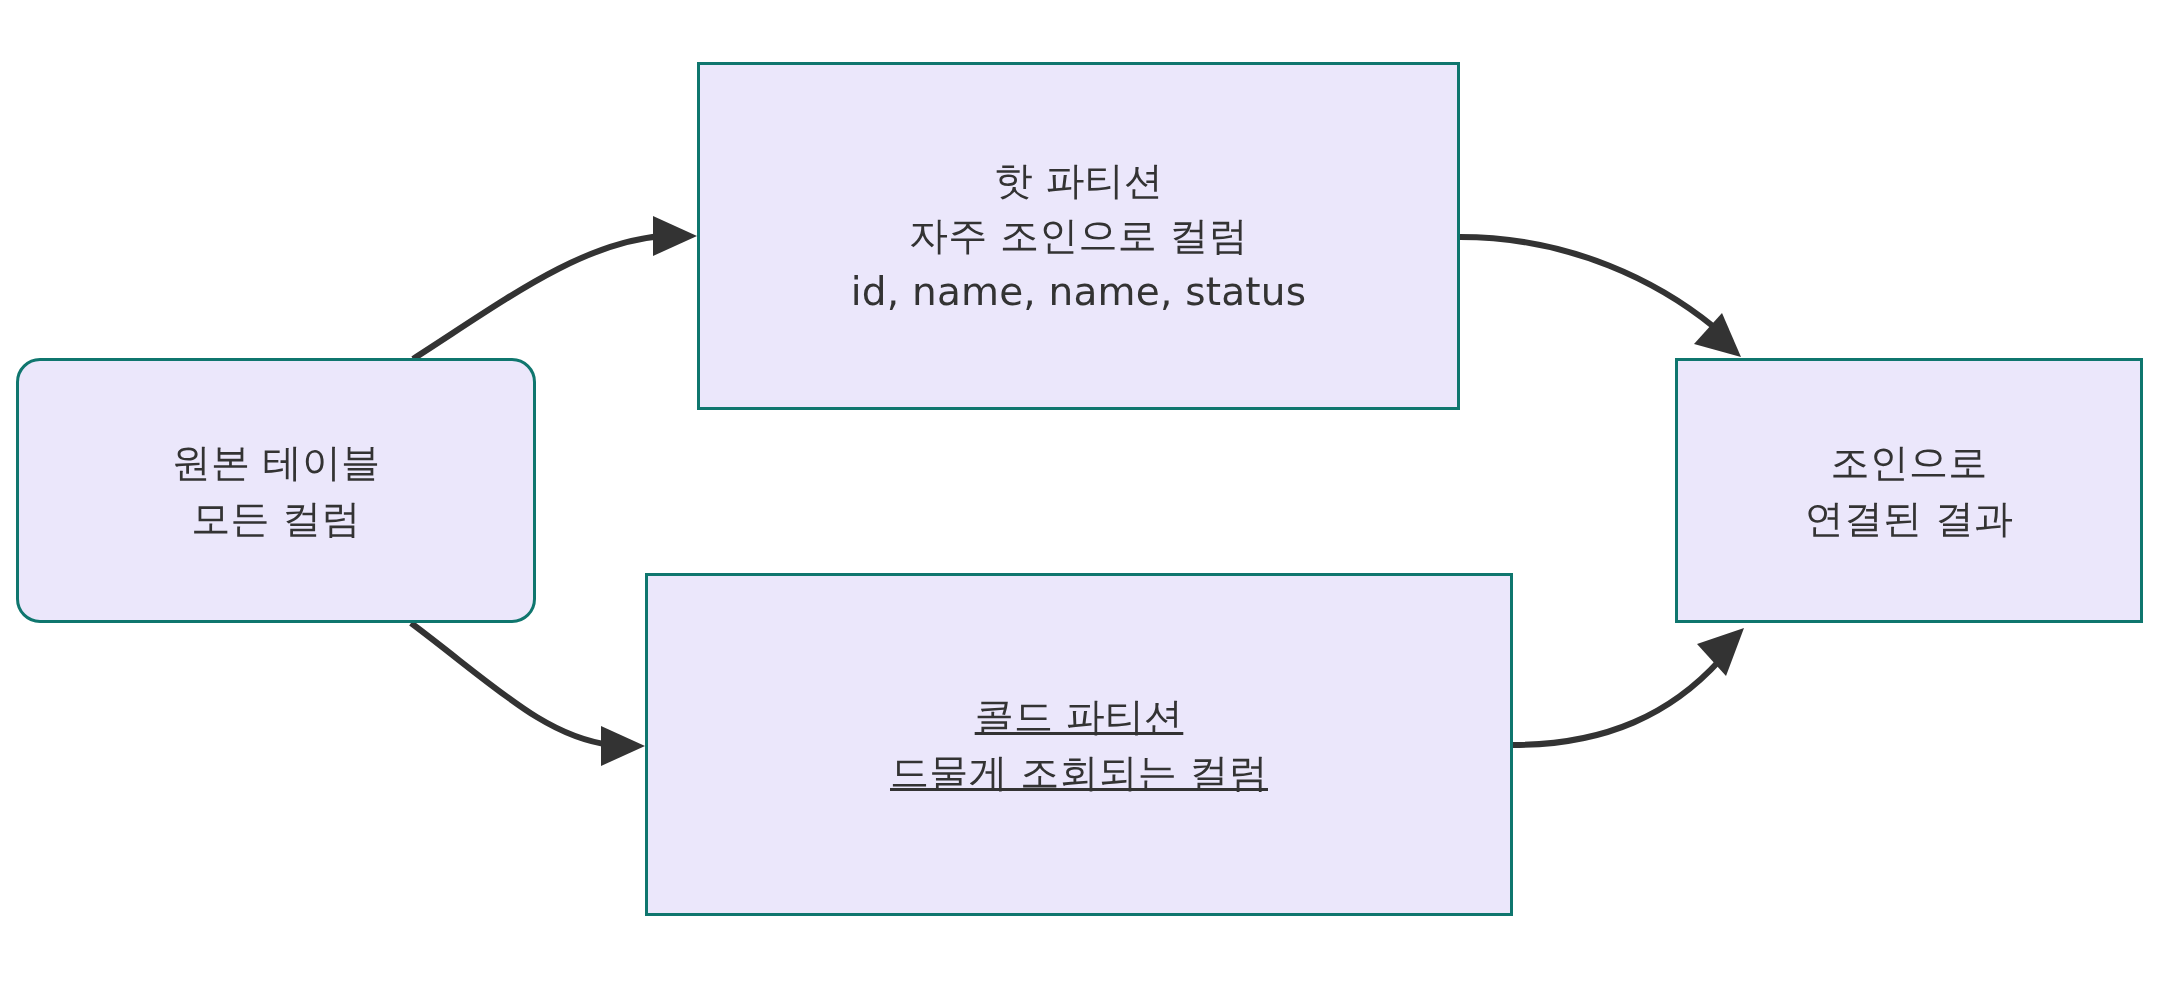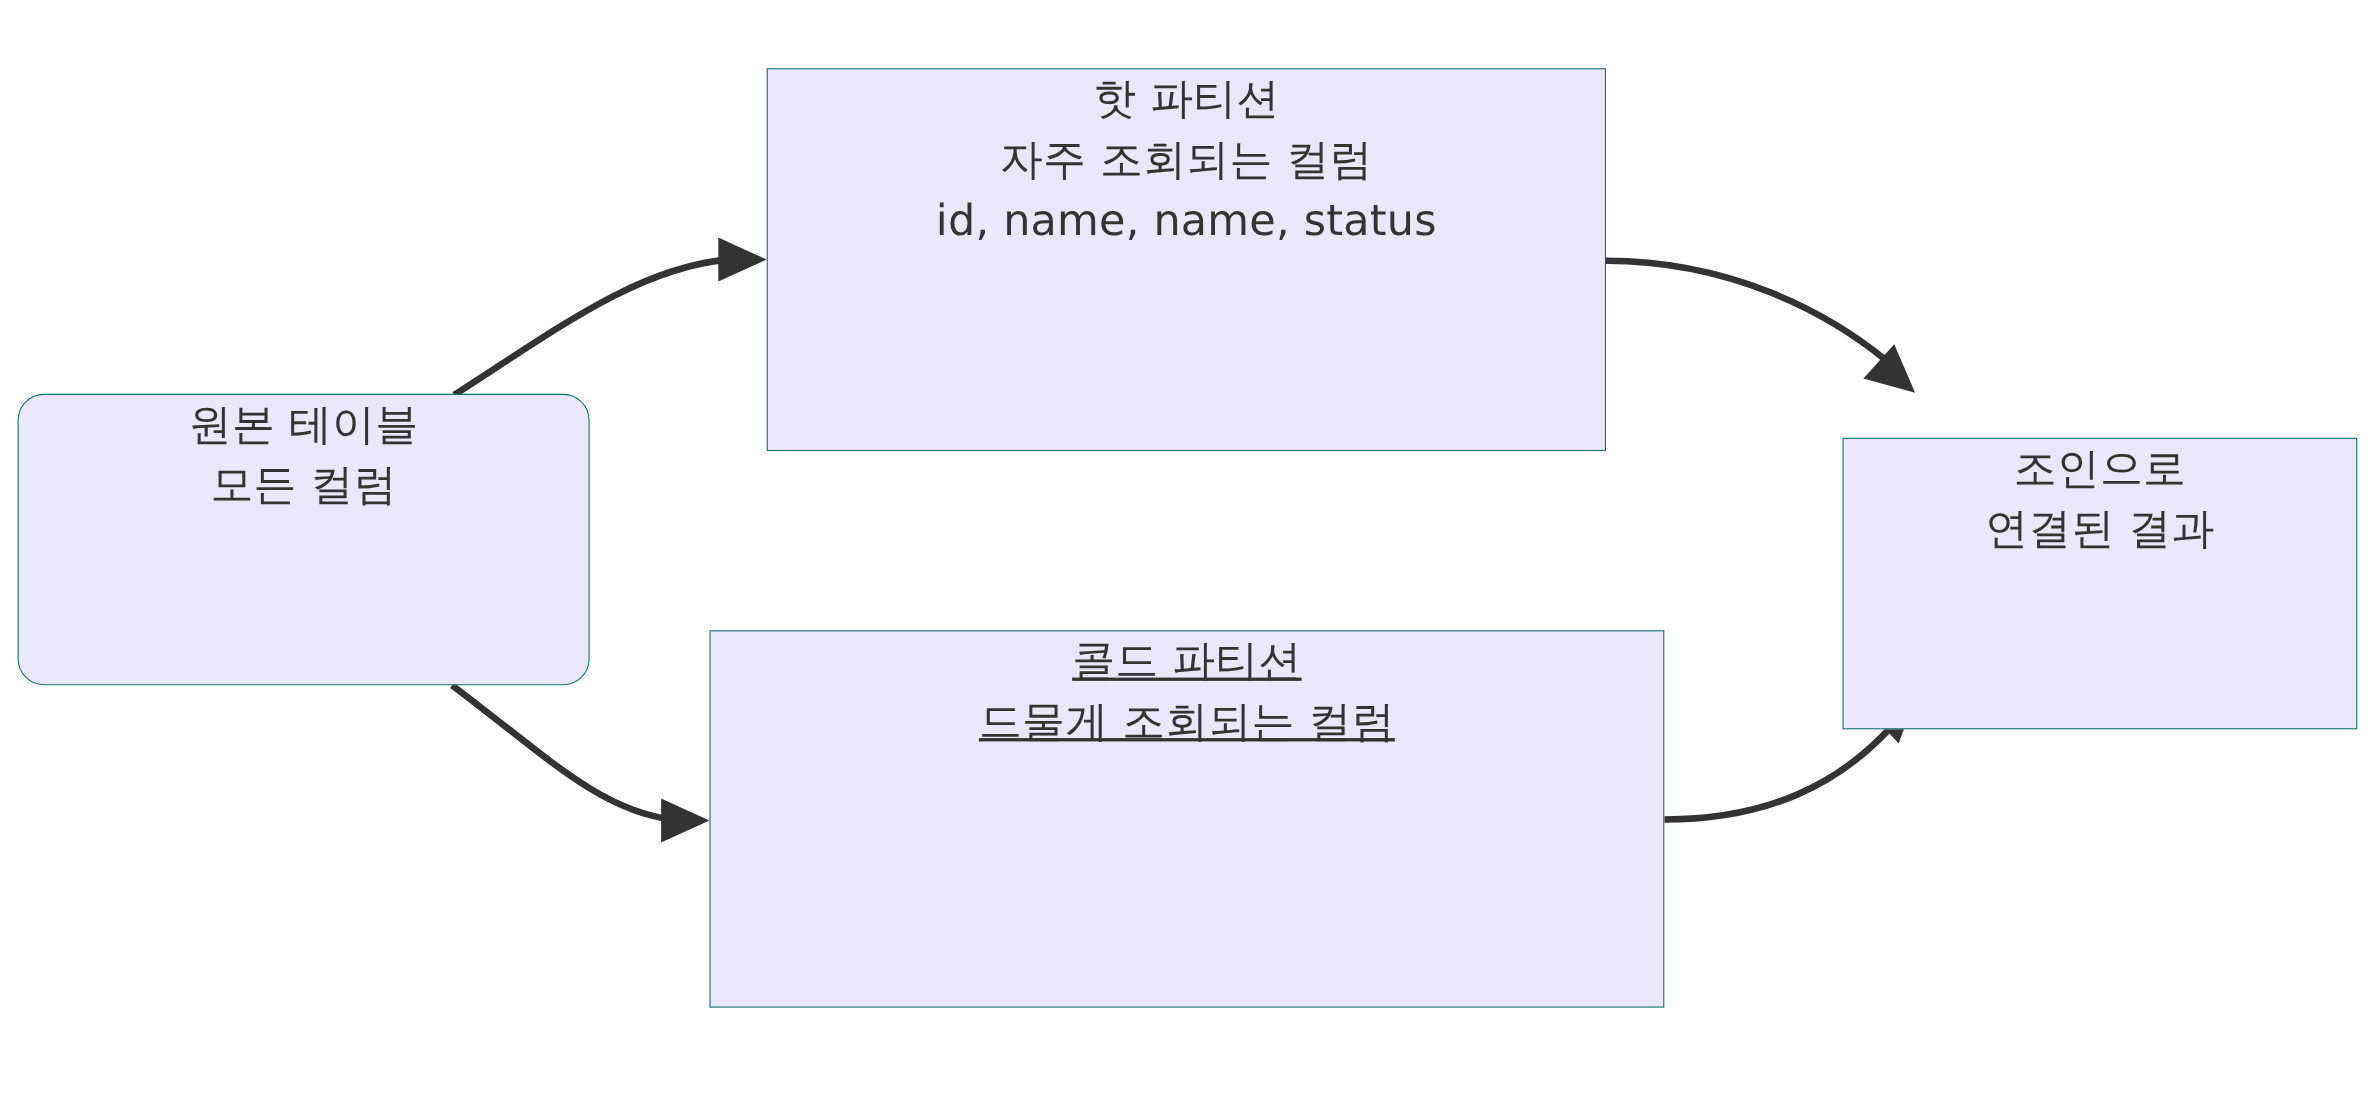--- a/index.html
+++ b/index.html
@@ -19,38 +19,38 @@
     position: absolute;
     left: 0;
     top: 0;
     width: 2161px;
     height: 995px;
   }
   .node {
     position: absolute;
     box-sizing: border-box;
     background: #ebe7fb;
-    border: 1px solid #0f766e;
+    border: 3px solid #0f766e;
     display: flex;
     flex-direction: column;
     align-items: center;
-    justify-content: flex-start;
+    justify-content: center;
     color: #333333;
     font-size: 39px;
     line-height: 1.42;
     letter-spacing: 0.2px;
     text-align: center;
     white-space: nowrap;
   }
   .node .line { display: block; }
   
   #node-source    { left: 16px;   top: 358px; width: 520px; height: 265px; border-radius: 24px; }
   #node-hot       { left: 697px;  top: 62px;  width: 763px; height: 348px; }
   #node-cold      { left: 645px;  top: 573px; width: 868px; height: 343px; text-decoration: underline; }
-  #node-result    { left: 1675px; top: 358px; width: 468px; height: 265px; margin-top: 40px; }
+  #node-result    { left: 1675px; top: 358px; width: 468px; height: 265px; }
   .edge-path {
     fill: none;
     stroke: #333333;
     stroke-width: 6;
     stroke-linecap: butt;
   }
   .arrow-head { fill: #333333; stroke: none; }
 </style>
 </head>
 <body>
@@ -80,21 +80,21 @@
     </g>
   </svg>
 
   <div class="node" id="node-source">
     <span class="line">원본 테이블</span>
     <span class="line">모든 컬럼</span>
   </div>
 
   <div class="node" id="node-hot">
     <span class="line">핫 파티션</span>
-    <span class="line">자주 조회되는 컬럼</span>
+    <span class="line">자주 조인으로 컬럼</span>
     <span class="line">id, name, name, status</span>
   </div>
 
   <div class="node" id="node-cold">
     <span class="line">콜드 파티션</span>
     <span class="line">드물게 조회되는 컬럼</span>
   </div>
 
   <div class="node" id="node-result">
     <span class="line">조인으로</span>

